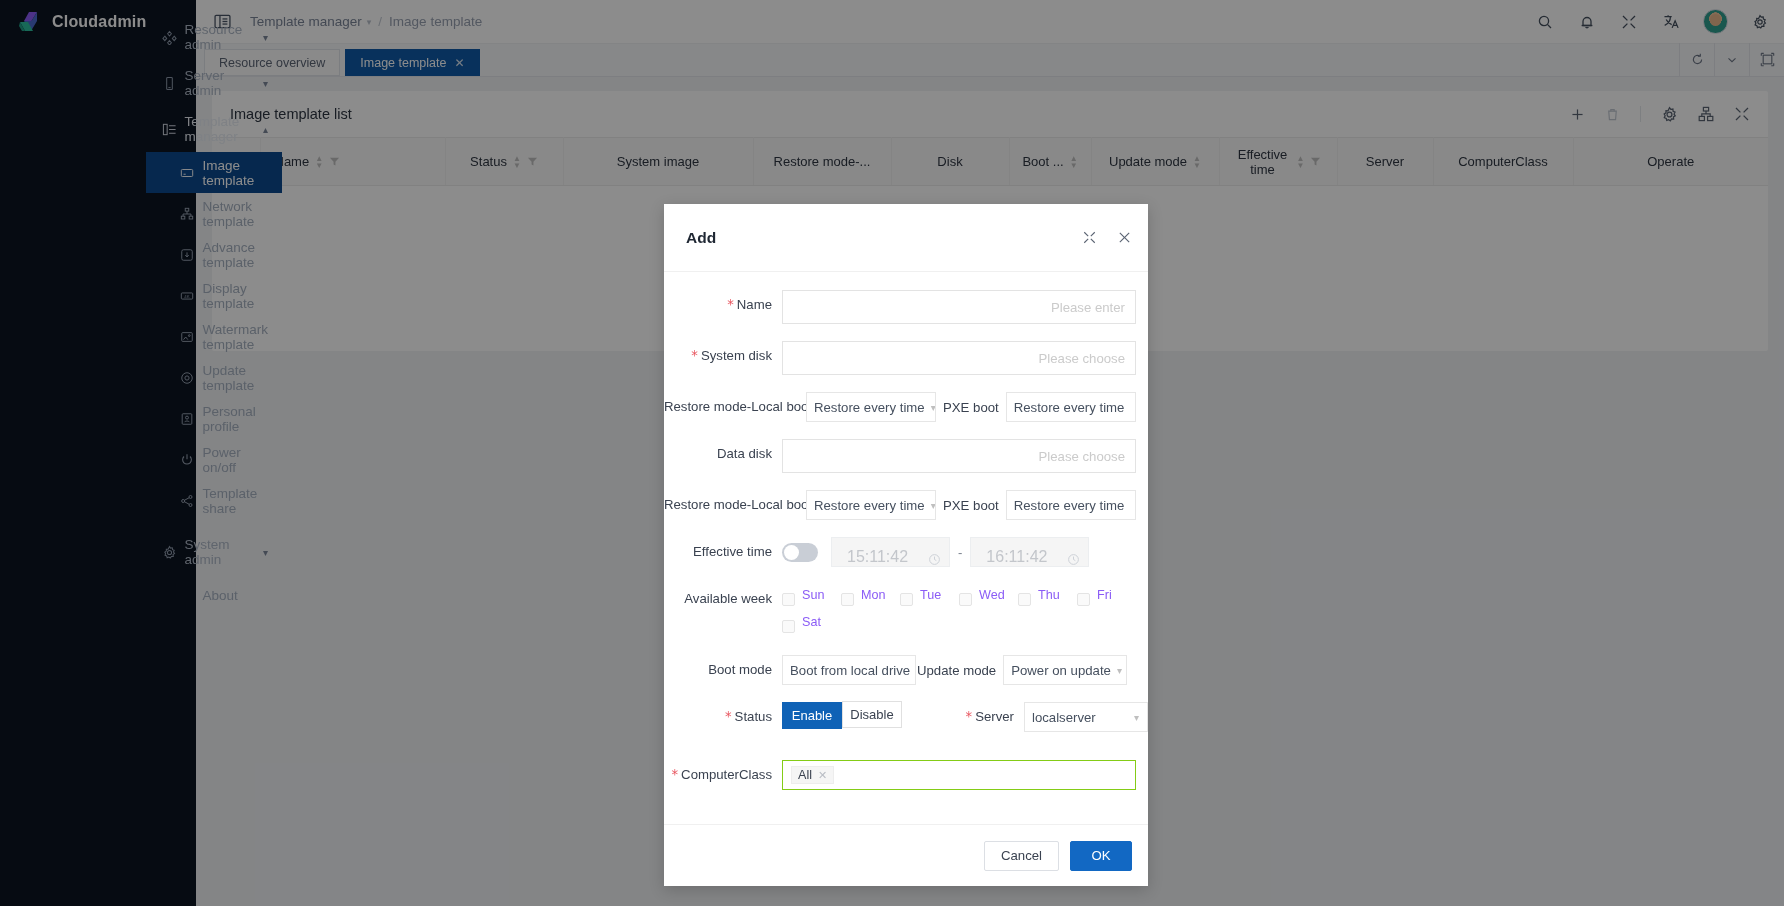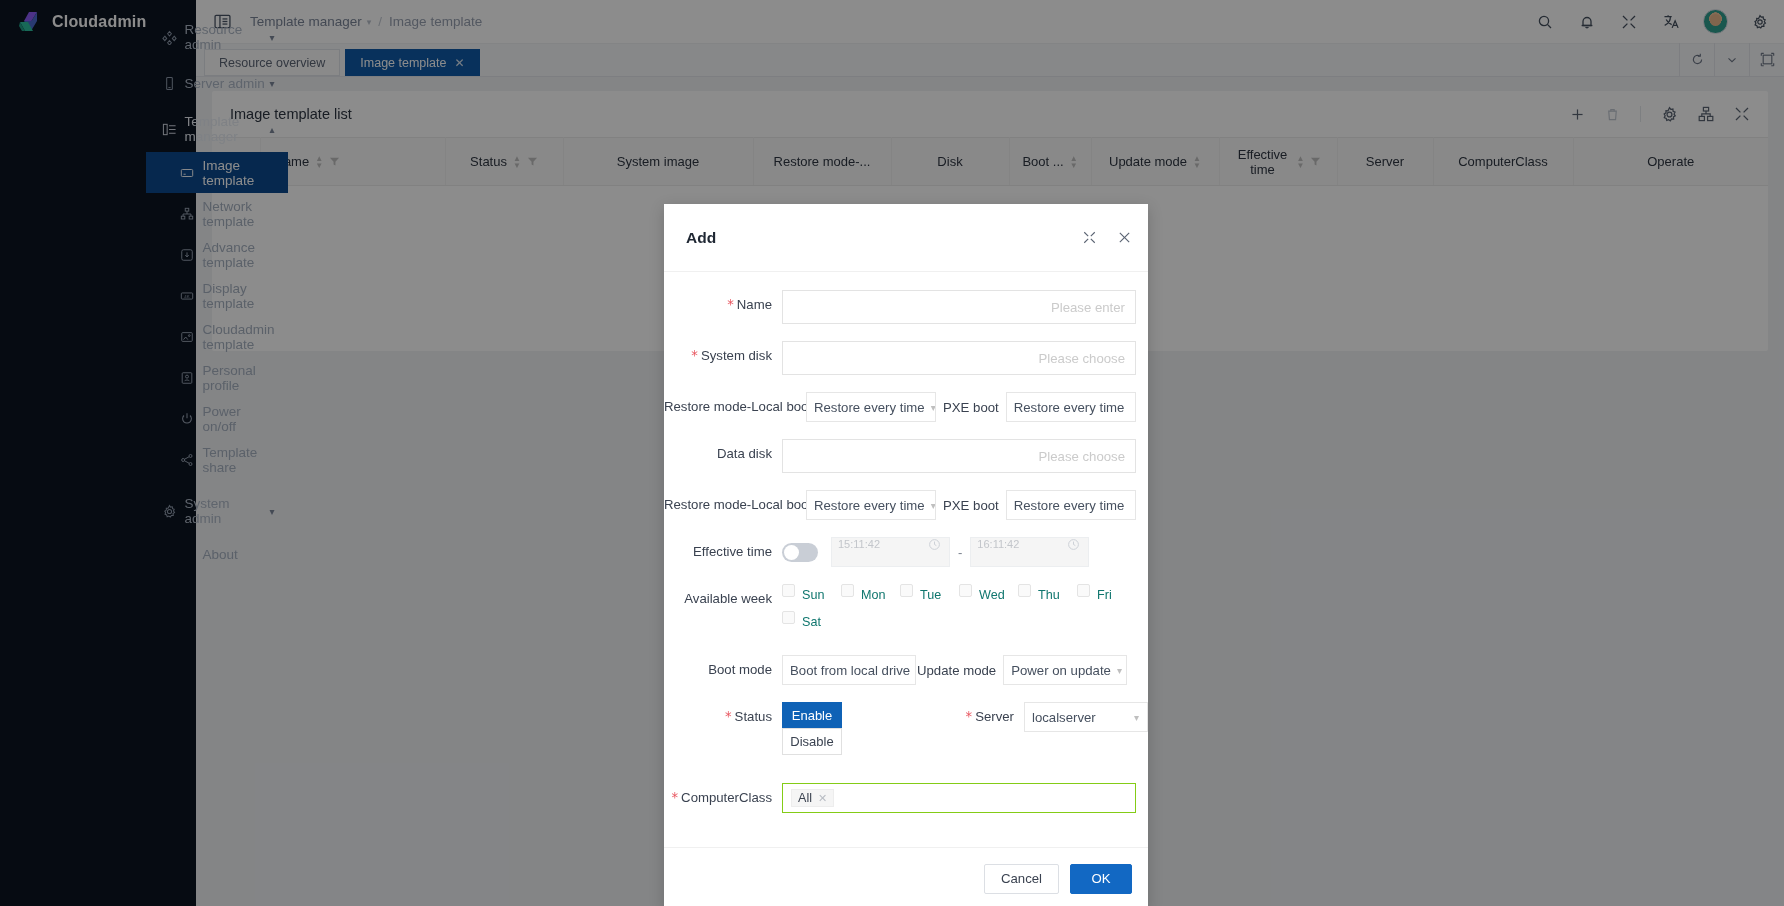--- a/index.html
+++ b/index.html
@@ -148,30 +148,30 @@
   .midlabel { font-size: 13.2px; color: #3a4250; padding: 0 7px; white-space: nowrap; }
 
   .switch {
     width: 36px; height: 19px; border-radius: 11px; background: #c9ced6;
     position: relative; flex: 0 0 36px; cursor: pointer; margin-right: 13px;
   }
   .switch .knob { position: absolute; top: 2px; left: 2px; width: 15px; height: 15px; border-radius: 50%; background: #fff; }
 
   .time {
     height: 30px; width: 119px; border: 1px solid #eceef0; background: #f5f5f5;
-    display: flex; align-items: flex-start; padding: 0 8px 0 6px; font-size: 11px; color: #c3c6cb;
+    display: flex; align-items: flex-end; padding: 0 8px 0 15px; font-size: 16px; color: #c3c6cb;
   }
   .time .clk { margin-left: auto; color: #ccd0d6; display:flex; }
   .dash { padding: 0 8px; color: #7a828e; font-size: 13px; }
 
   .weekwrap { display: flex; flex-wrap: wrap; width: 100%; row-gap: 5px; }
-  .wk { display: flex; align-items: flex-start; gap: 7px; width: 59px; font-size: 12.6px; color: #0f766e; line-height: 22px; }
+  .wk { display: flex; align-items: flex-end; gap: 7px; width: 59px; font-size: 12.6px; color: #8b5cf6; line-height: 22px; }
   .wk .box { width: 13px; height: 13px; border: 1px solid #e4e4e4; border-radius: 2px; background: #fafafa; }
 
-  .seg { display: flex; flex-direction: column; }
+  .seg { display: flex; flex-direction: row; }
   .segbtn {
     width: 60px; height: 27px; display: flex; align-items: center; justify-content: center;
     font-size: 13px; border: 1px solid #e0e0e0; background: #fff; color: #3a4250; cursor: pointer;
     margin-top: -1px;
   }
   .segbtn.on { background: #0f62b6; border-color: #0f62b6; color: #fff; margin-top: 0; }
 
   .tagbox {
     min-height: 30px; border: 1px solid #84cc16; background: #fff; width: 100%;
     display: flex; align-items: center; padding: 0 8px; gap: 6px;
@@ -293,23 +293,32 @@
       </div>
 
       <div class="nav-item">
         <span class="ico sb-icon">
           <svg width="14" height="14" viewBox="0 0 16 16" fill="none" stroke="currentColor" stroke-width="1.1">
             <rect x="2" y="3" width="12" height="10" rx="1"></rect>
               <path d="M4 11 L6.5 8 L9 11"></path>
               <circle cx="10.6" cy="6.4" r="1"></circle>
           </svg>
         </span>
-        <span>Cloudadmin template</span>
-      </div>
-
+        <span>Watermark template</span>
+      </div>
+
+      <div class="nav-item">
+        <span class="ico sb-icon">
+          <svg width="14" height="14" viewBox="0 0 16 16" fill="none" stroke="currentColor" stroke-width="1.1">
+            <circle cx="8" cy="8" r="6"></circle>
+              <circle cx="8" cy="8" r="2.4"></circle>
+          </svg>
+        </span>
+        <span>Update template</span>
+      </div>
 
       <div class="nav-item">
         <span class="ico sb-icon">
           <svg width="14" height="14" viewBox="0 0 16 16" fill="none" stroke="currentColor" stroke-width="1.1">
             <rect x="2.5" y="2" width="11" height="12" rx="1"></rect>
               <circle cx="8" cy="6.4" r="1.7"></circle>
             <path d="M5.2 11.6 C5.6 9.8 10.4 9.8 10.8 11.6"></path>
           </svg>
         </span>
         <span>Personal profile</span>

